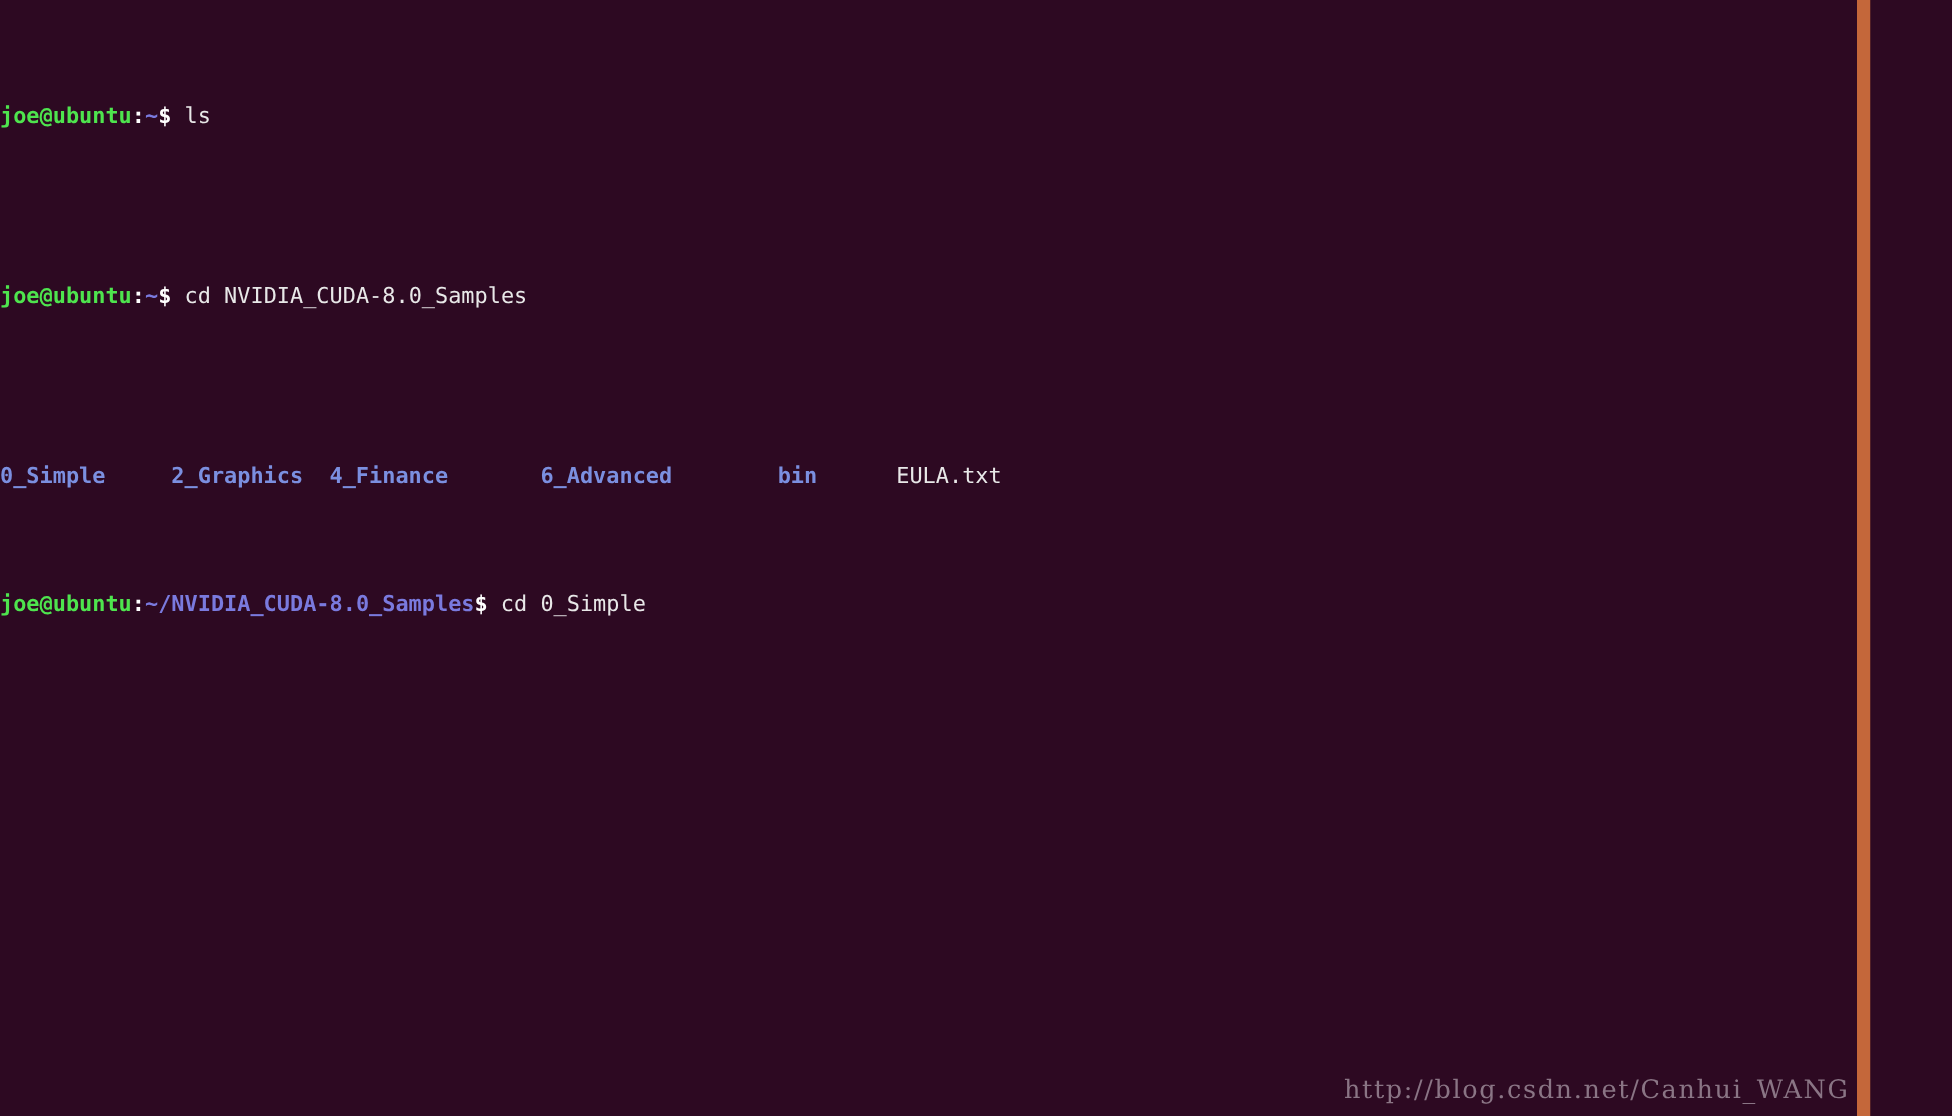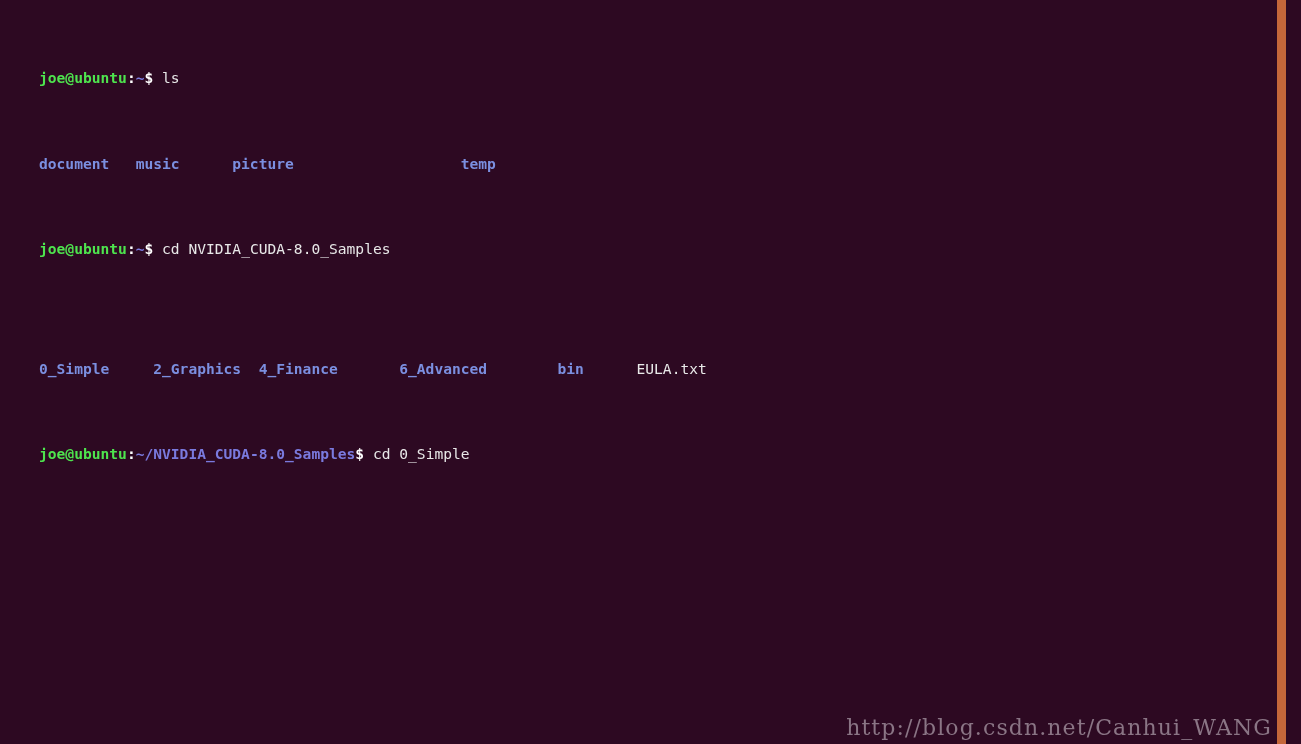--- a/index.html
+++ b/index.html
@@ -11,21 +11,20 @@
   #terminal {
     position: relative;
     width: 1247px;
     height: 744px;
     background: #2d0922;
     overflow: hidden;
     font-family: "DejaVu Sans Mono", "Liberation Mono", monospace;
     font-size: 14.6px;
     line-height: 17.1px;
     letter-spacing: 0px;
-    margin-left: 39px;
     -webkit-font-smoothing: antialiased;
   }
   #screen {
     position: absolute;
     left: 0px;
     top: 1px;
     width: 1292px;
     white-space: pre;
   }
   .line {
@@ -47,37 +46,36 @@
     width: 9px;
     height: 744px;
     background: #c4673a;
   }
   #watermark {
     position: absolute;
     right: 14px;
     bottom: 8px;
     color: #8a7585;
     font-family: "DejaVu Serif", "Liberation Serif", serif;
-    font-size: 22px;
+    font-size: 17px;
     letter-spacing: 1.1px;
     white-space: pre;
   }
 </style>
 </head>
 <body>
 
 <div id="terminal">
 
   <div id="screen">
 
     
     <div class="line"><span class="c-prompt">joe@ubuntu</span><span class="c-punct">:</span><span class="c-path">~</span><span class="c-punct">$</span><span class="c-cmd"> ls</span></div>
 
     
-    <div class="line c-dir">document   music      picture                   temp</div>
 
     
     <div class="line"><span class="c-prompt">joe@ubuntu</span><span class="c-punct">:</span><span class="c-path">~</span><span class="c-punct">$</span><span class="c-cmd"> cd NVIDIA_CUDA-8.0_Samples</span></div>
 
     
 
     
     <div class="line"><span class="c-dir">0_Simple     </span><span class="c-dir">2_Graphics  </span><span class="c-dir">4_Finance       </span><span class="c-dir">6_Advanced        </span><span class="c-dir">bin      </span><span class="c-plain">EULA.txt</span></div>
 
     

